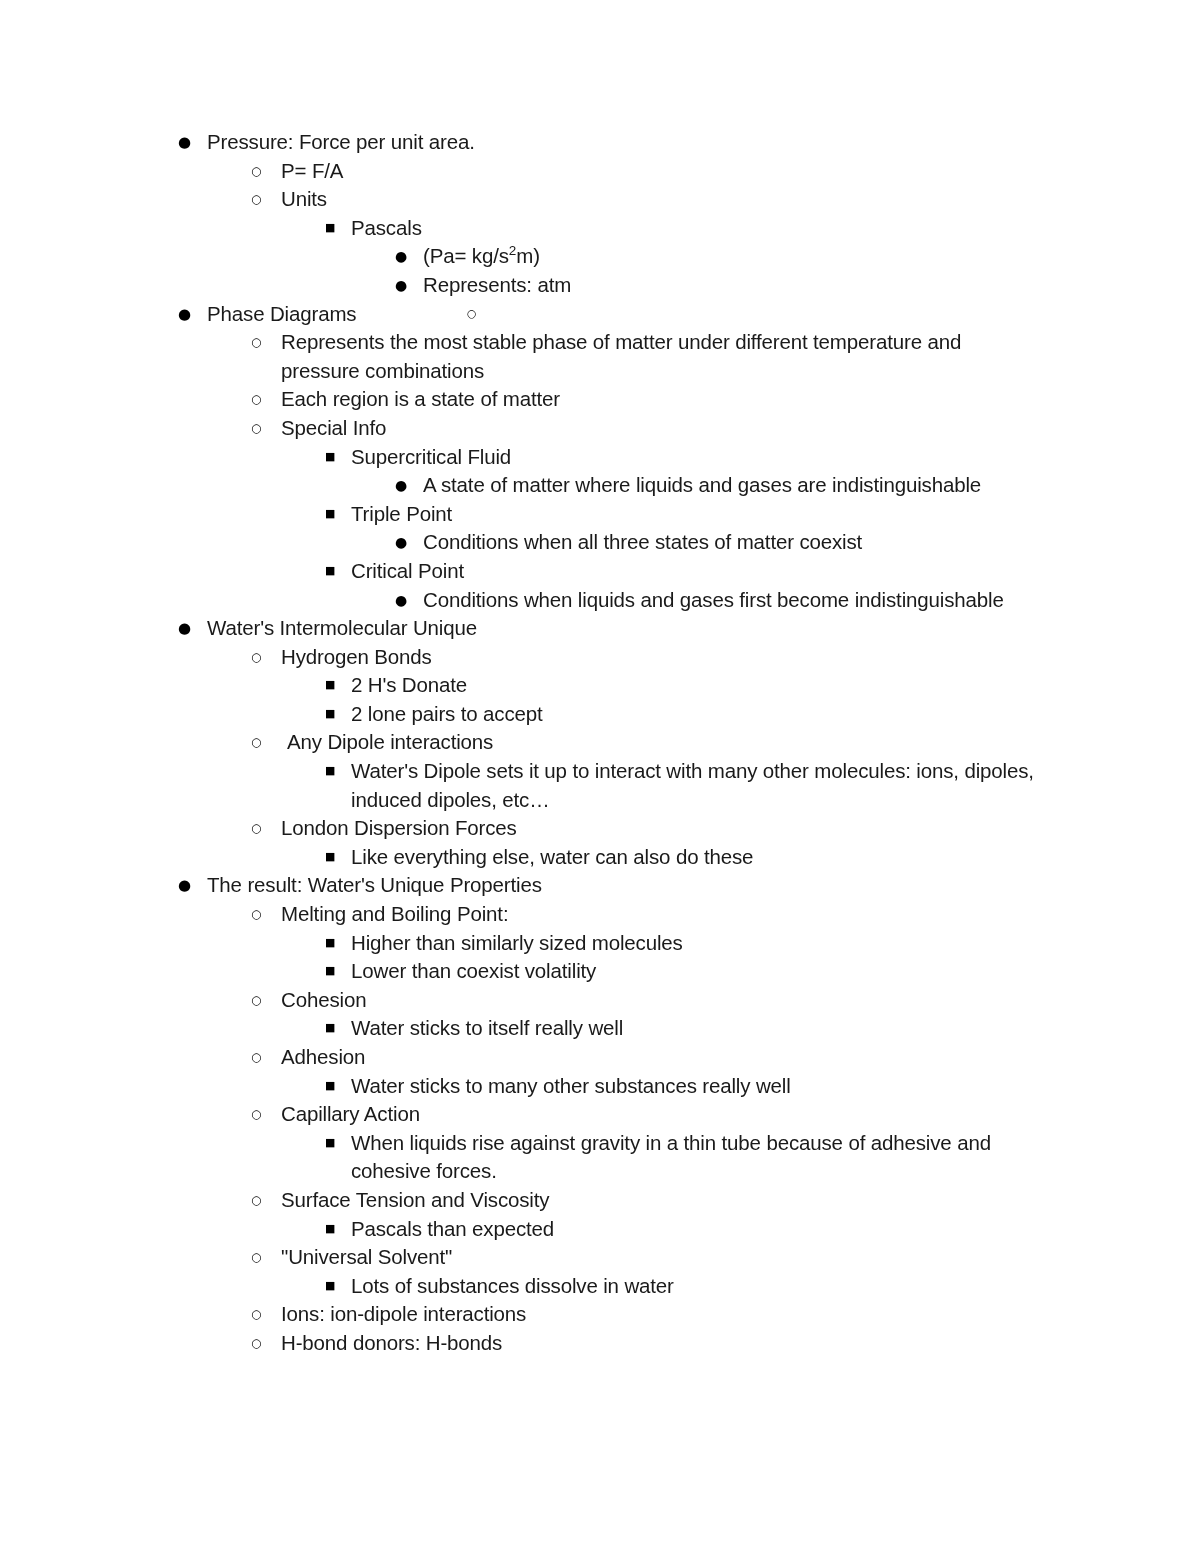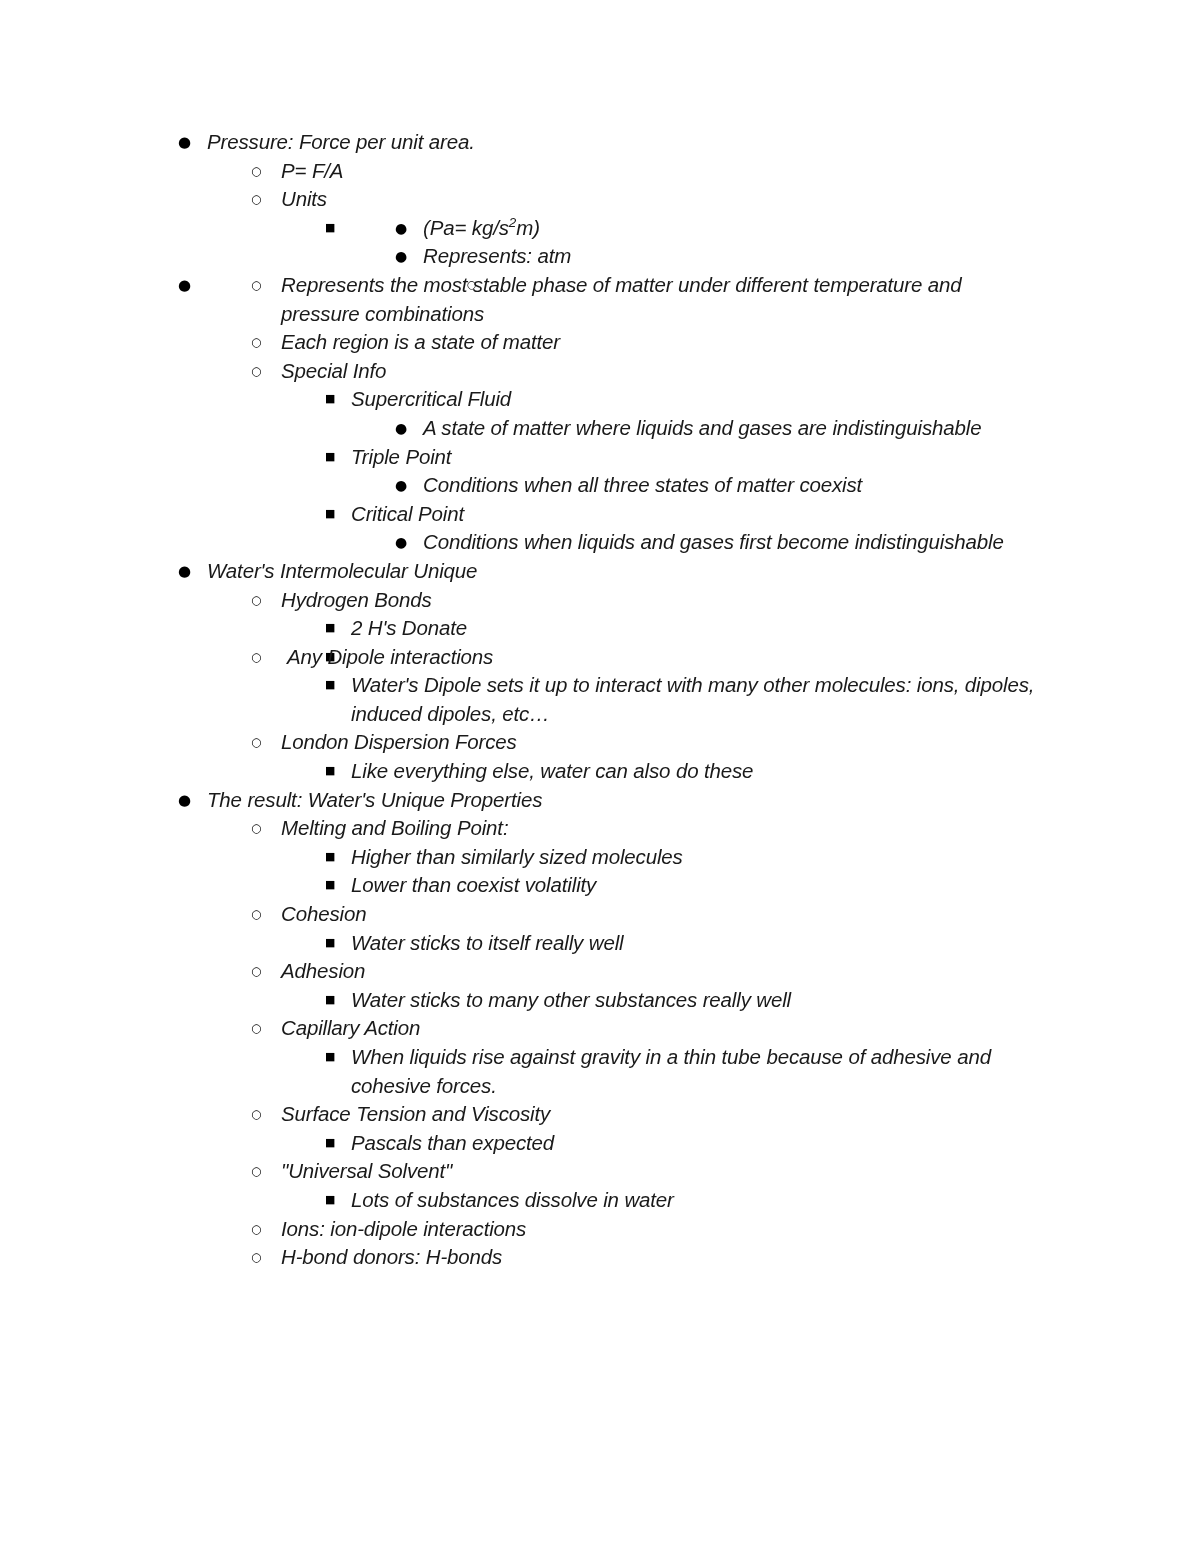--- a/index.html
+++ b/index.html
@@ -57,21 +57,21 @@
   .lv3 { padding-left: 351px; }
   .lv3 > .bullet { left: 325px; font-size: 11px; }
   
   .lv4 { padding-left: 423px; }
   .lv4 > .bullet { left: 395px; font-size: 14px; }
   
   .lv5 { padding-left: 493px; }
   .lv5 > .bullet { left: 467px; font-size: 11px; }
 
   
-  .txt { max-width: 700px; font-style: italic; }
+  .txt { max-width: 700px; }
   .lv2 > .txt { max-width: 730px; }
   .lv3 > .txt { max-width: 700px; }
   .lv4 > .txt { max-width: 640px; }
 
   
   .gap > .txt { padding-left: 6px; }
 
   sup {
     font-size: 0.66em;
     vertical-align: super;
@@ -90,34 +90,36 @@
       <div class="li lv2">
         <span class="bullet">○</span>
         <span class="txt">P= F/A</span>
       </div>
       <div class="li lv2">
         <span class="bullet">○</span>
         <span class="txt">Units</span>
       </div>
       <div class="li lv3">
         <span class="bullet">■</span>
+        <span class="txt">Pascals</span>
       </div>
       <div class="li lv4">
         <span class="bullet">●</span>
         <span class="txt">(Pa= kg/s<sup>2</sup>m)</span>
       </div>
       <div class="li lv4">
         <span class="bullet">●</span>
         <span class="txt">Represents: atm</span>
       </div>
       <div class="li lv5">
         <span class="bullet">○</span>
       </div>
       <div class="li lv1">
         <span class="bullet">●</span>
+        <span class="txt">Phase Diagrams</span>
       </div>
       <div class="li lv2">
         <span class="bullet">○</span>
         <span class="txt">Represents the most stable phase of matter under different temperature and pressure combinations</span>
       </div>
       <div class="li lv2">
         <span class="bullet">○</span>
         <span class="txt">Each region is a state of matter</span>
       </div>
       <div class="li lv2">
@@ -155,20 +157,21 @@
       <div class="li lv2">
         <span class="bullet">○</span>
         <span class="txt">Hydrogen Bonds</span>
       </div>
       <div class="li lv3">
         <span class="bullet">■</span>
         <span class="txt">2 H's Donate</span>
       </div>
       <div class="li lv3">
         <span class="bullet">■</span>
+        <span class="txt">2 lone pairs to accept</span>
       </div>
       <div class="li lv2 gap">
         <span class="bullet">○</span>
         <span class="txt">Any Dipole interactions</span>
       </div>
       <div class="li lv3">
         <span class="bullet">■</span>
         <span class="txt">Water's Dipole sets it up to interact with many other molecules: ions, dipoles, induced dipoles, etc…</span>
       </div>
       <div class="li lv2">

